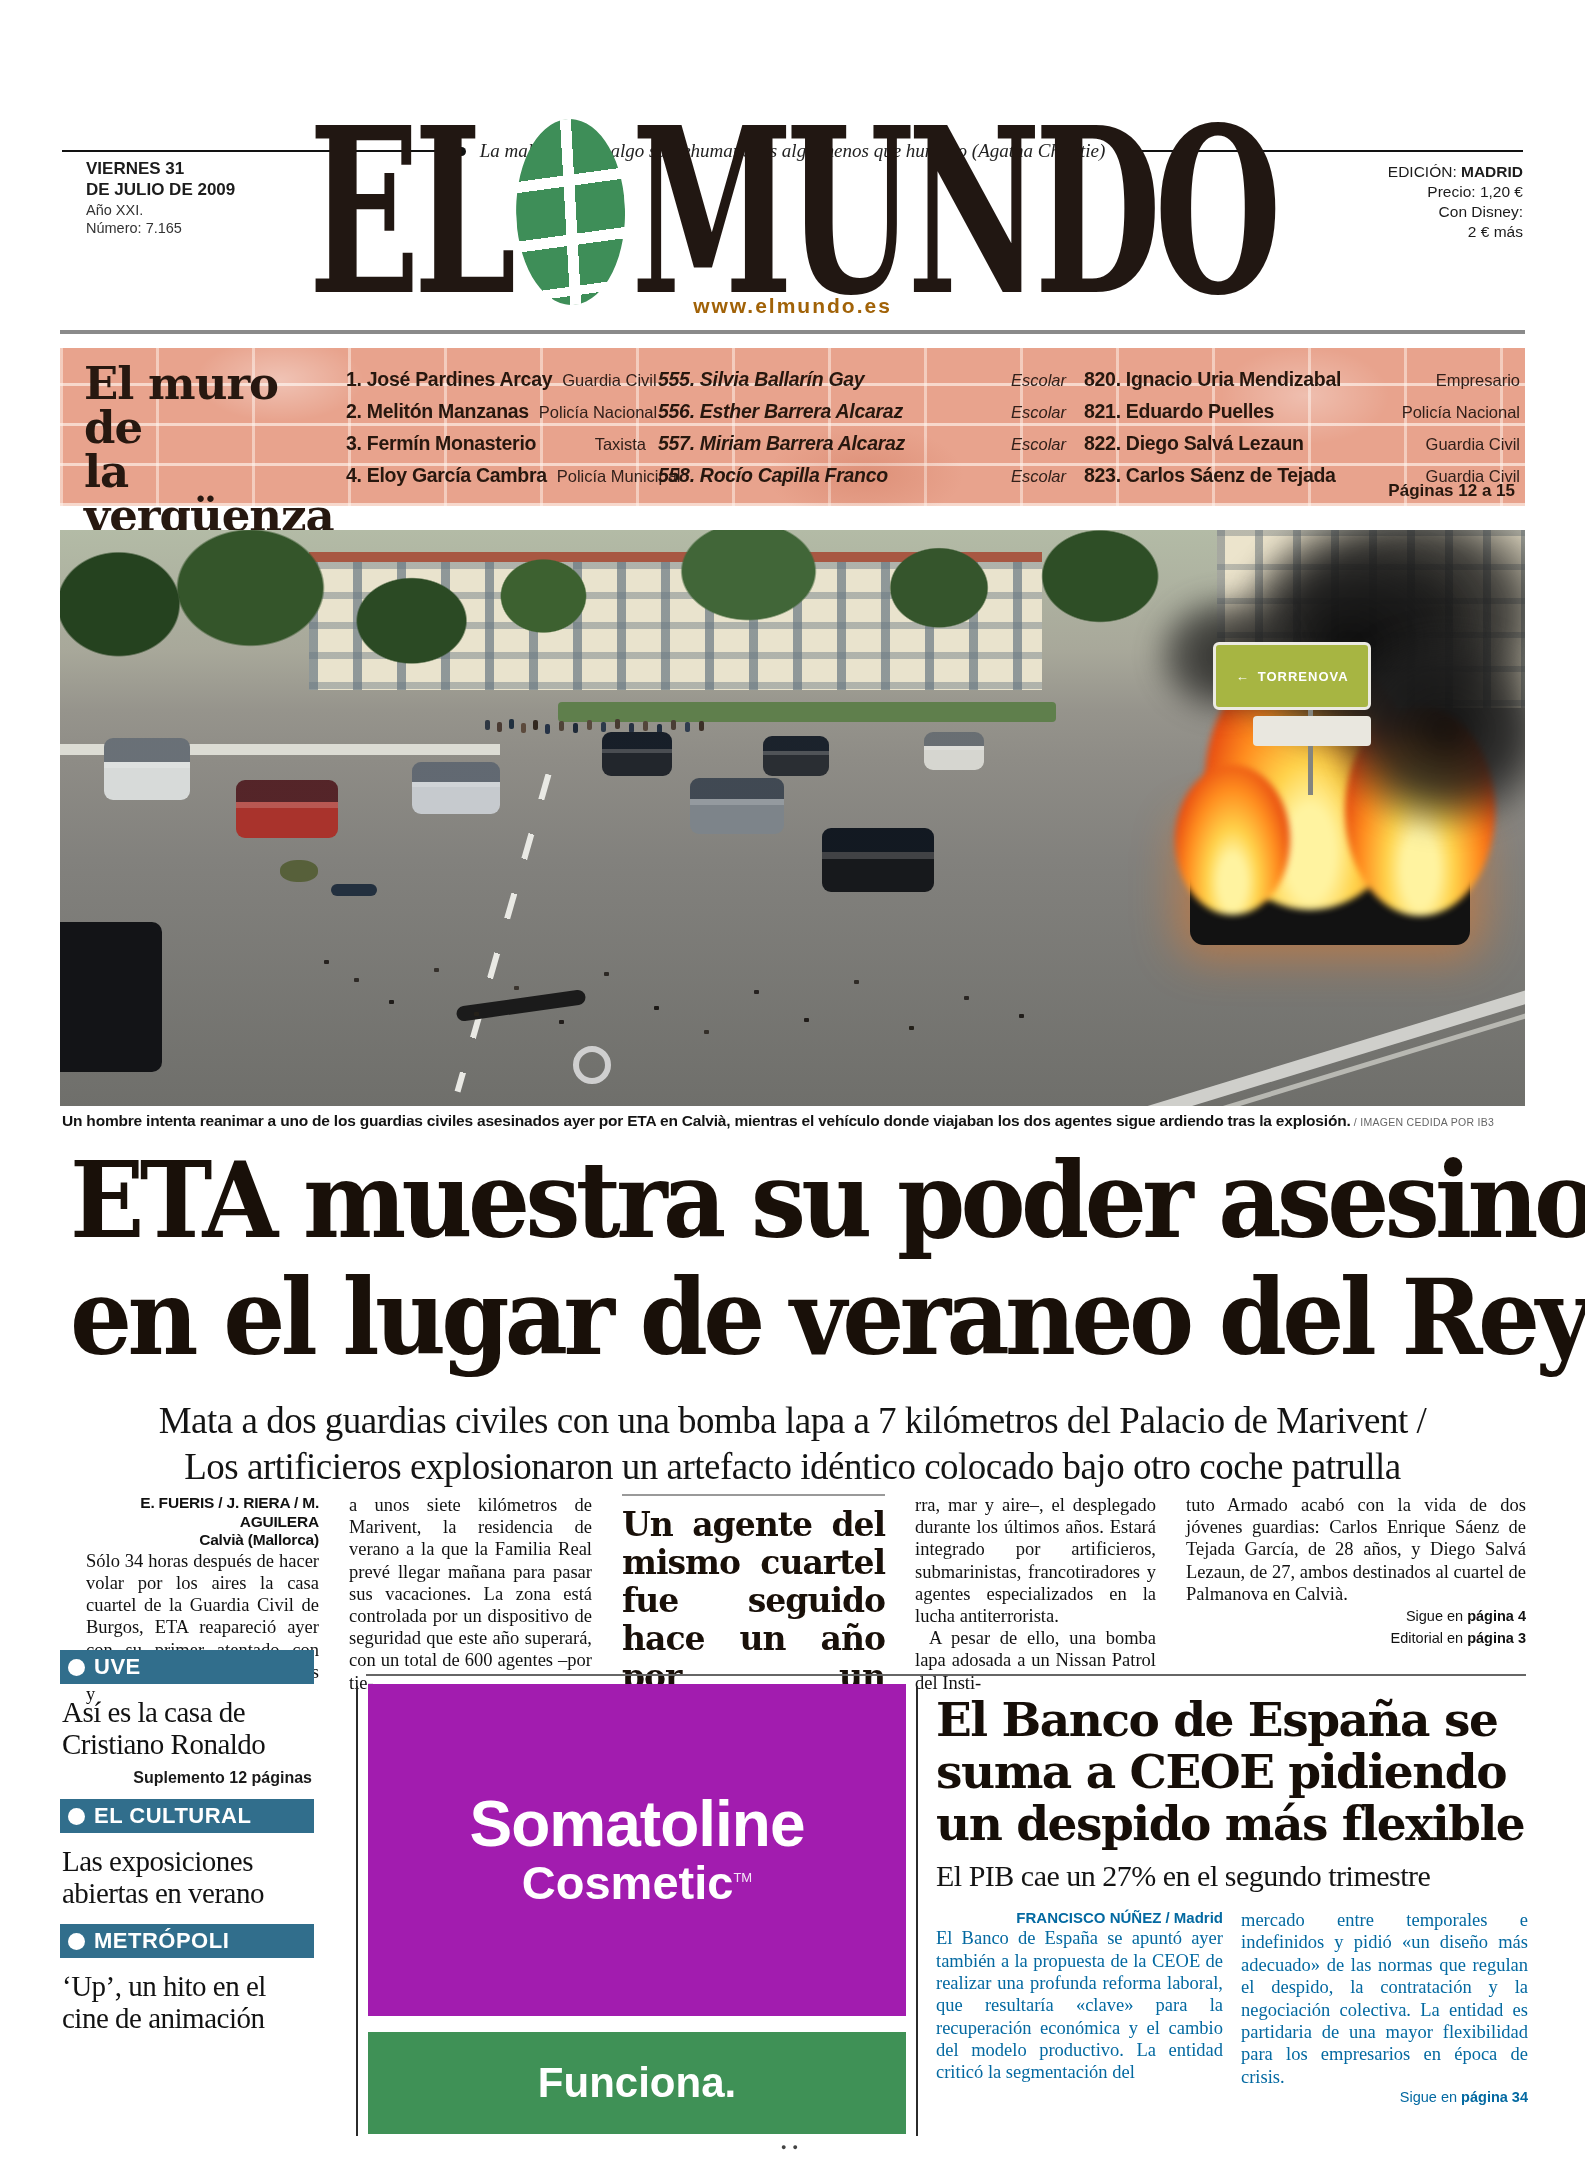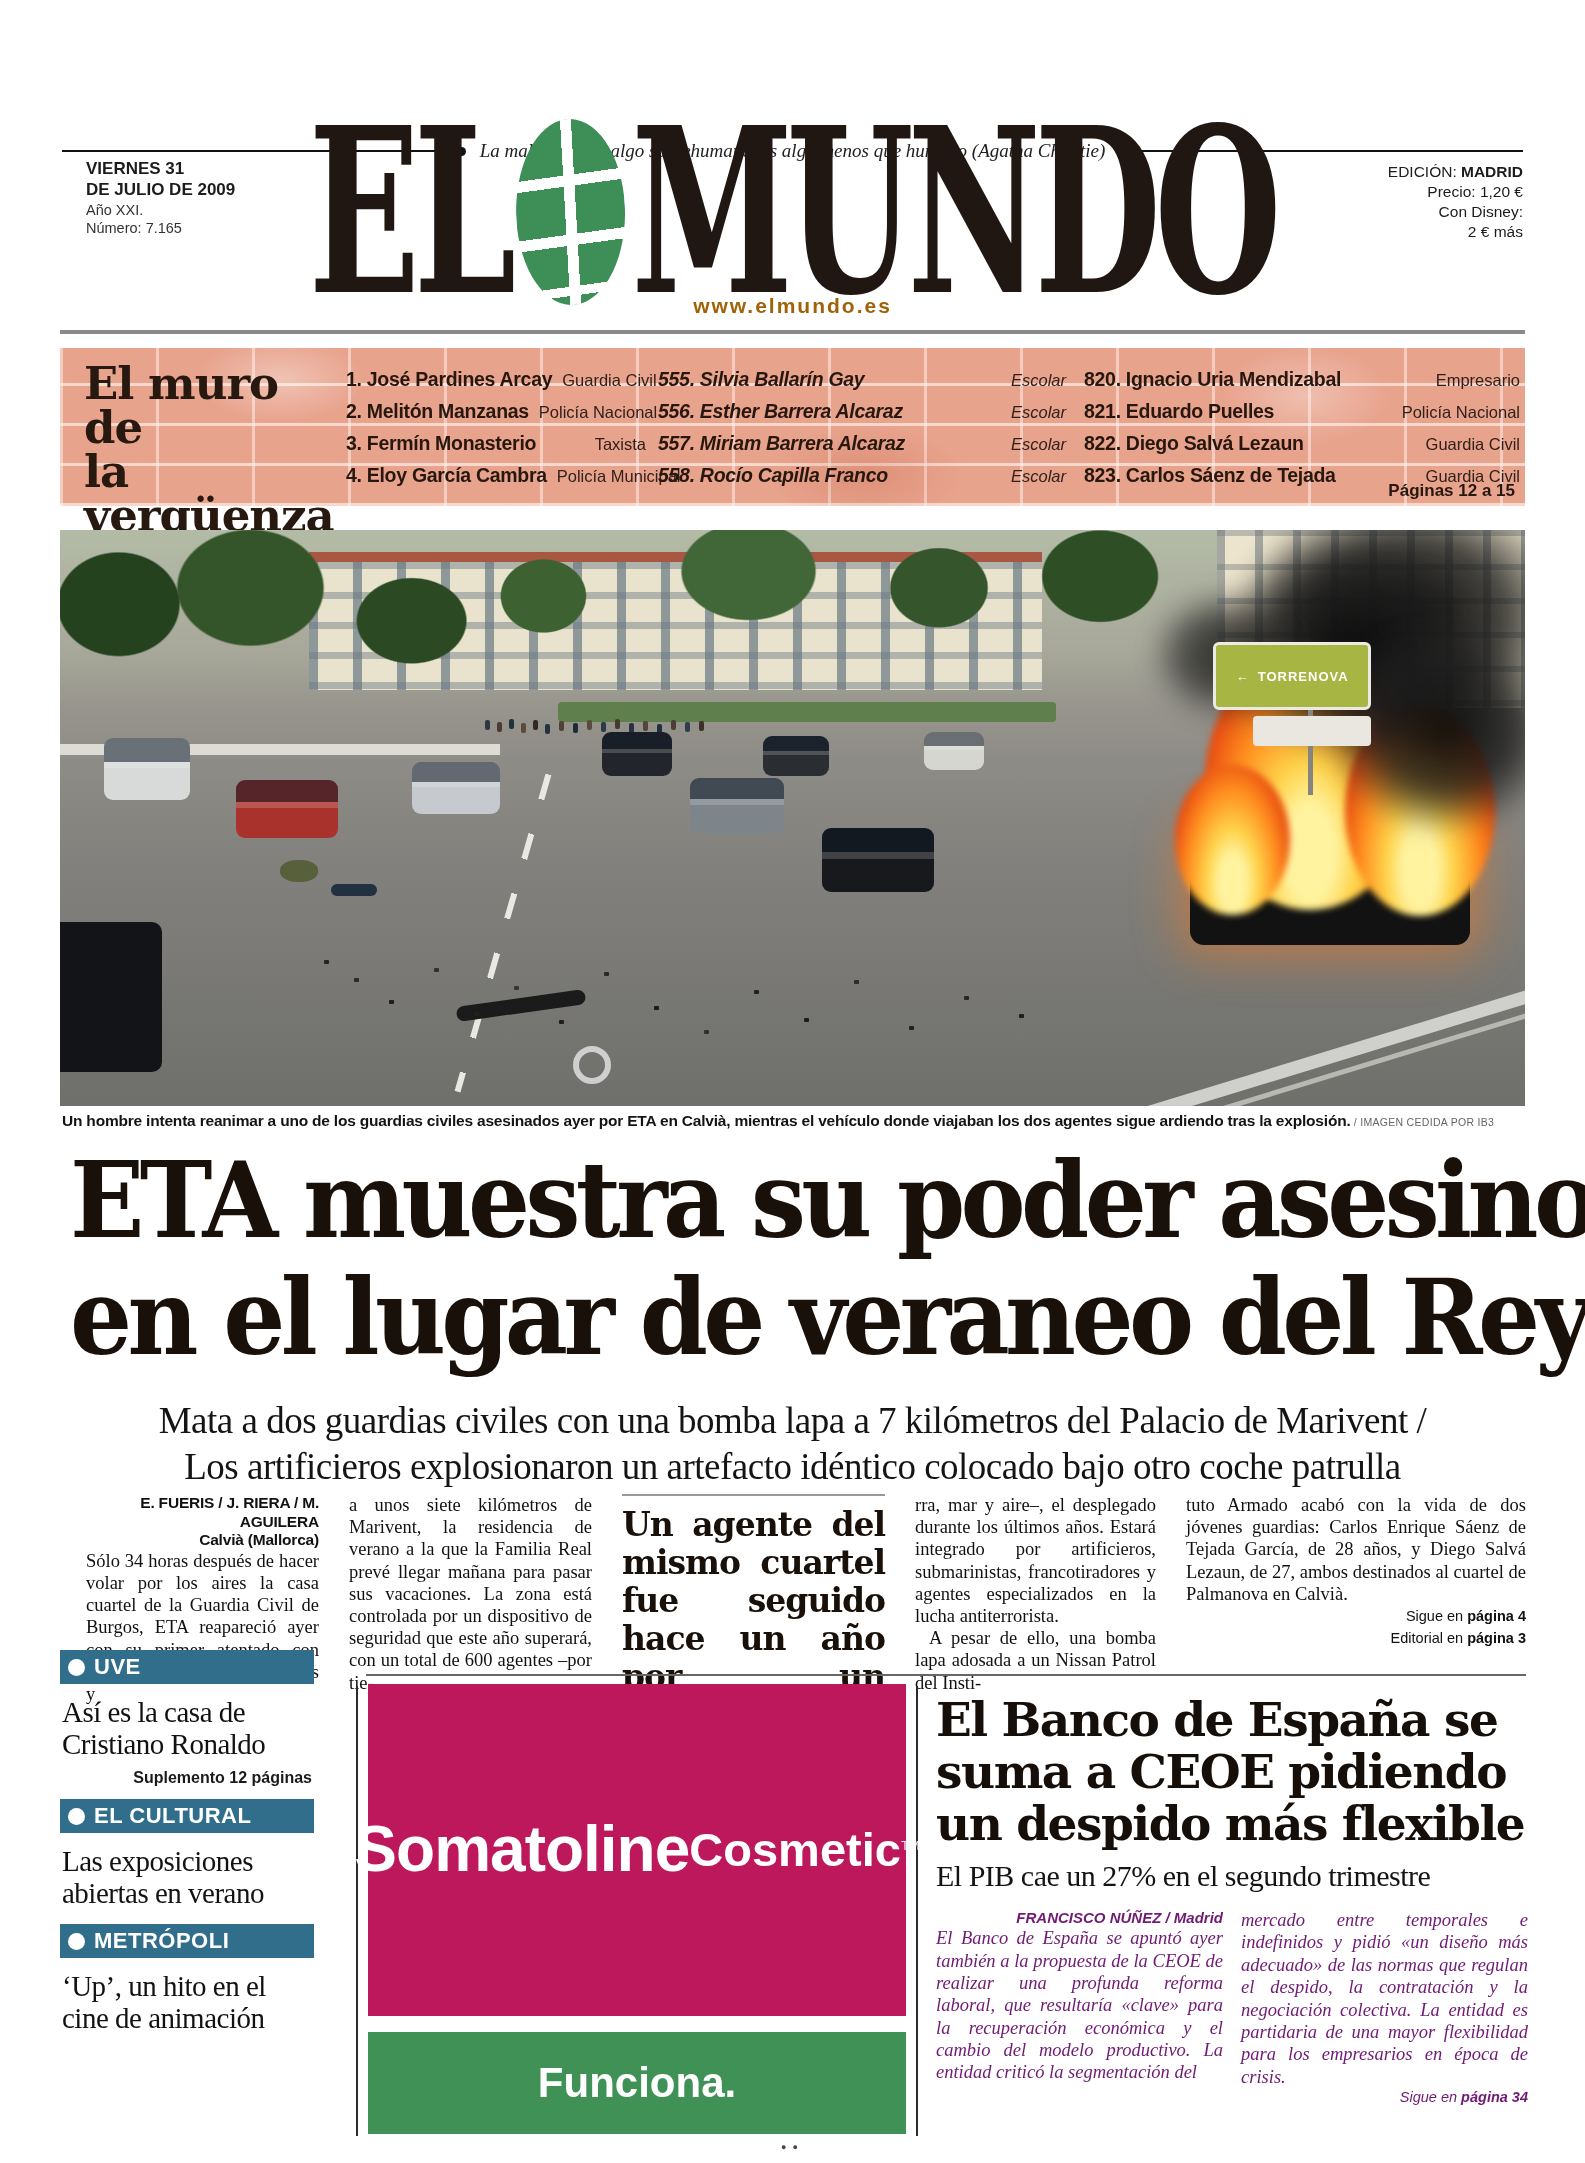--- a/index.html
+++ b/index.html
@@ -149,36 +149,36 @@
   .sidebar{top:1650px;left:60px;width:254px;}
   .band{height:34px;background:#316e8c;display:flex;align-items:center;padding-left:8px;gap:9px;
         color:#fff;font-family:"Liberation Sans",sans-serif;font-weight:700;font-size:22px;letter-spacing:0.5px;}
   .band .dot{width:17px;height:17px;border-radius:50%;background:#fff;flex:0 0 auto;}
   .sb-head{margin:12px 2px 0 2px;font-size:29px;line-height:32px;letter-spacing:-0.5px;color:#121212;}
   .sb-foot{margin:9px 2px 12px 0;text-align:right;font-family:"Liberation Sans",sans-serif;font-weight:700;font-size:16px;}
   .sb-gap{height:15px;}
 
   
   .ad{top:1684px;left:368px;width:538px;height:450px;background:#ffffff;display:flex;flex-direction:column;}
-  .ad-main{height:332px;background:#be185d;display:flex;flex-direction:row;align-items:center;justify-content:center;color:#fff;
+  .ad-main{height:332px;background:#a21caf;display:flex;flex-direction:column;align-items:center;justify-content:center;color:#fff;
            font-family:"Liberation Sans",sans-serif;}
   .ad-brand{font-weight:700;font-size:64px;letter-spacing:-1px;line-height:1.02;}
   .ad-sub{font-weight:700;font-size:47px;letter-spacing:0;line-height:1.1;}
   .ad-tm{font-size:13px;vertical-align:super;font-weight:400;opacity:.9;}
   .ad-gap{height:16px;background:#fff;}
   .ad-bottom{flex:1;background:#3f9156;display:flex;align-items:center;justify-content:center;color:#fff;
              font-family:"Liberation Sans",sans-serif;font-weight:700;font-size:42px;}
 
   
   .story2{top:1694px;left:936px;width:592px;}
   .s2-headline div{font-weight:700;font-size:47px;line-height:52px;letter-spacing:-1.5px;color:#160e08;
                    font-family:"DejaVu Serif","Liberation Serif",serif;white-space:nowrap;}
   .s2-sub{margin-top:9px;font-size:30px;letter-spacing:-0.5px;color:#141414;}
   .s2-cols{margin-top:16px;display:flex;justify-content:space-between;}
-  .s2-col{width:287px;font-size:18.5px;line-height:1.21;text-align:justify;color:#701a75;font-style:italic;}
+  .s2-col{width:287px;font-size:18.5px;line-height:1.21;text-align:justify;color:#0369a1;}
   .s2-byline{font-family:"Liberation Sans",sans-serif;font-weight:700;font-size:15px;text-align:right;}
   .s2-ref{text-align:right;font-family:"Liberation Sans",sans-serif;font-size:14.5px;margin-top:1px;}
 
   .bottom-dots{top:2142px;left:0;right:0;text-align:center;font-size:9px;color:#444;letter-spacing:6px;}
 </style>
 </head>
 <body>
 
 <div class="page">
 

